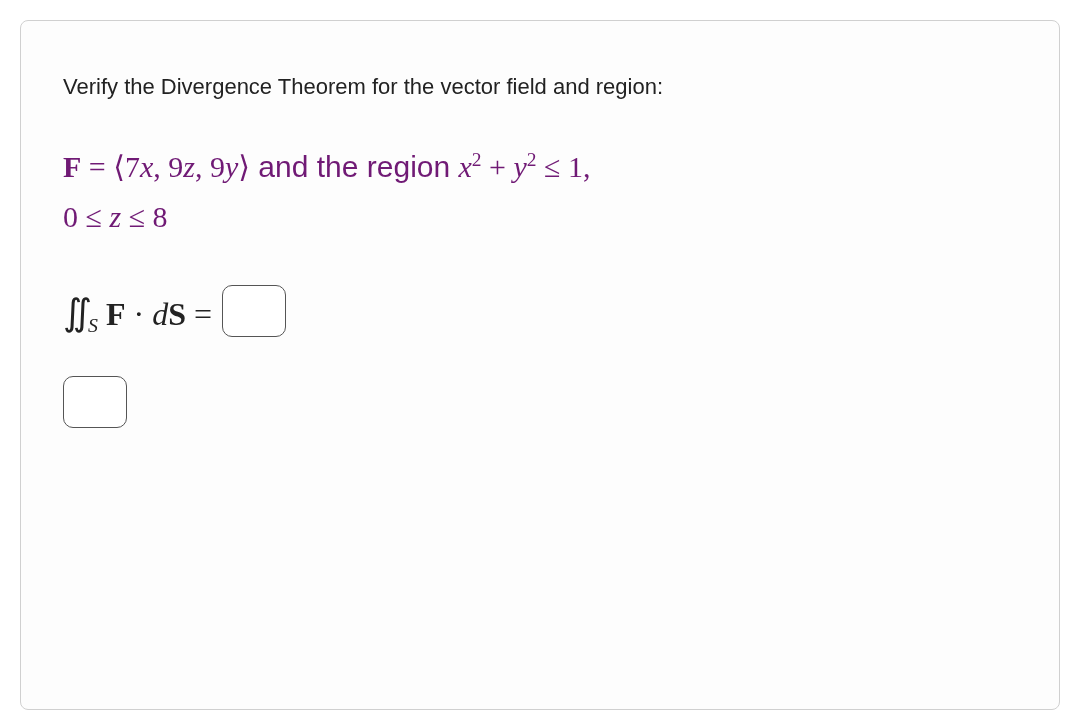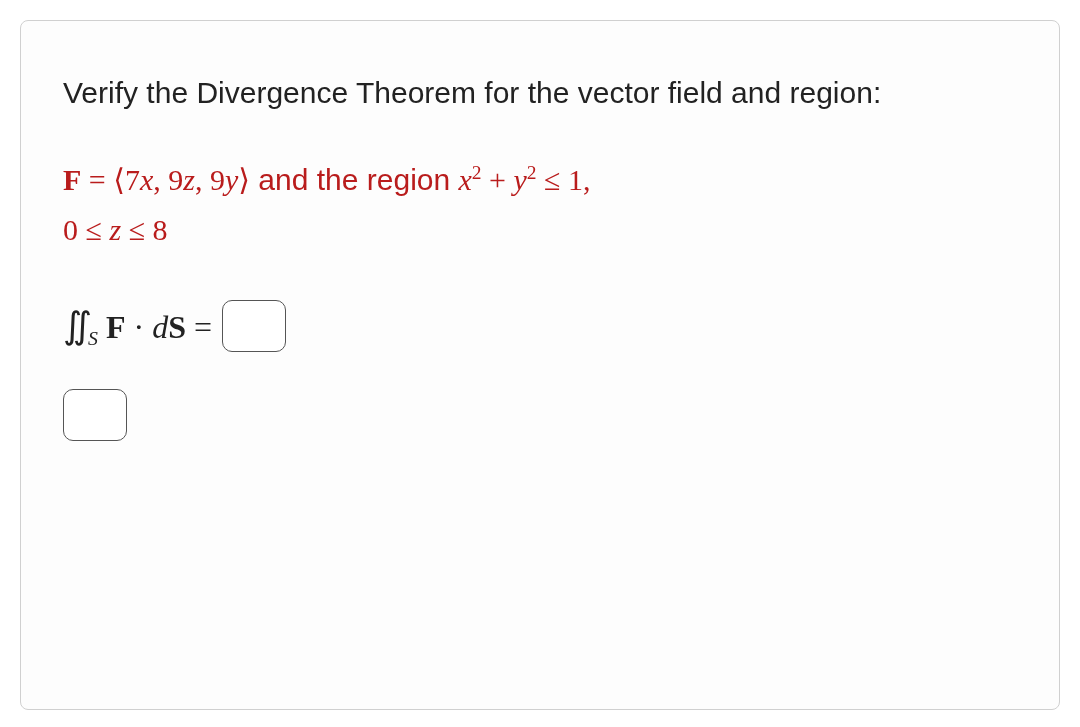--- a/index.html
+++ b/index.html
@@ -15,40 +15,39 @@
       padding: 20px;
     }
     .problem-card {
       border: 1px solid #d0d0d0;
       border-radius: 8px;
       padding: 48px 42px;
       background: #fdfdfd;
       height: 690px;
     }
     .intro-text {
-      font-size: 30px;
+      font-size: 22px;
       color: #222;
       line-height: 1.6;
       margin-bottom: 38px;
     }
     .vector-line {
       font-size: 30px;
-      color: #b91c1c;
+      color: #701a75;
       line-height: 1.65;
       margin-bottom: 44px;
       font-family: 'Times New Roman', serif;
     }
     .integral-line {
       font-size: 32px;
       color: #222;
       line-height: 1.5;
       margin-bottom: 36px;
       font-family: 'Times New Roman', serif;
       display: flex;
-      align-items: center;
       gap: 10px;
     }
     .answer-box {
       display: inline-block;
       width: 64px;
       height: 52px;
       border: 1.5px solid #555;
       border-radius: 10px;
       background: #ffffff;
       vertical-align: middle;

